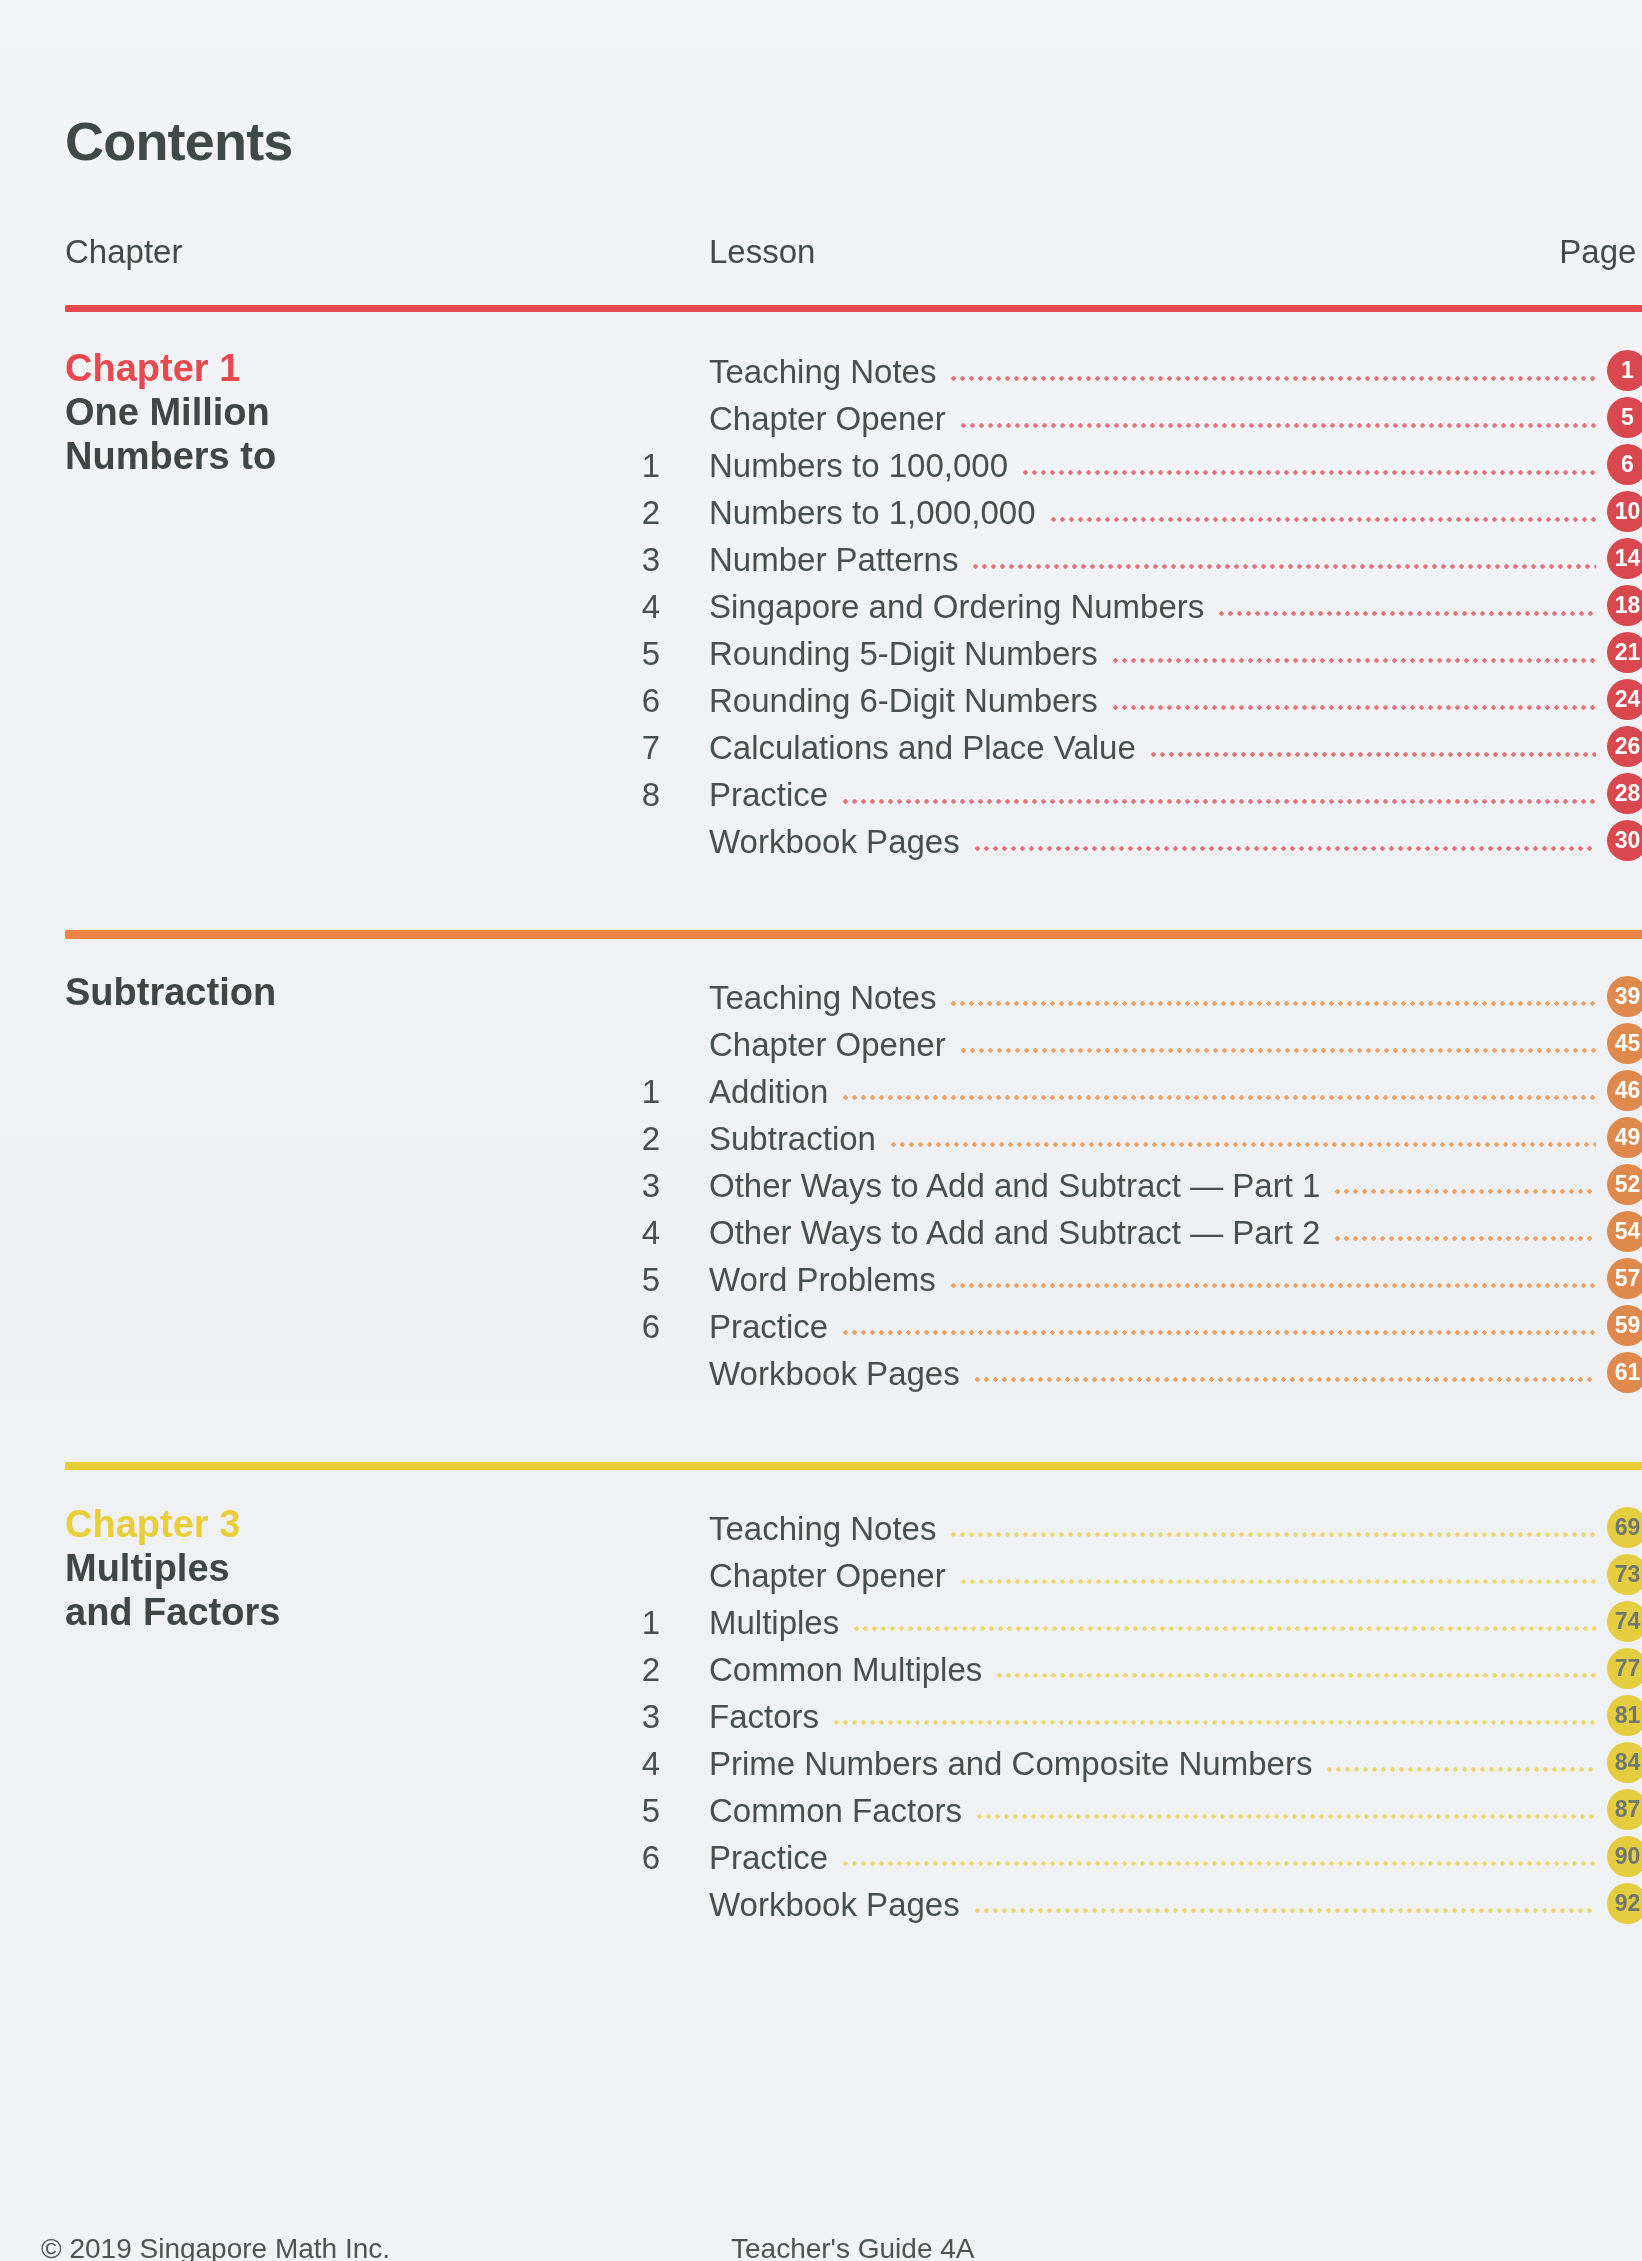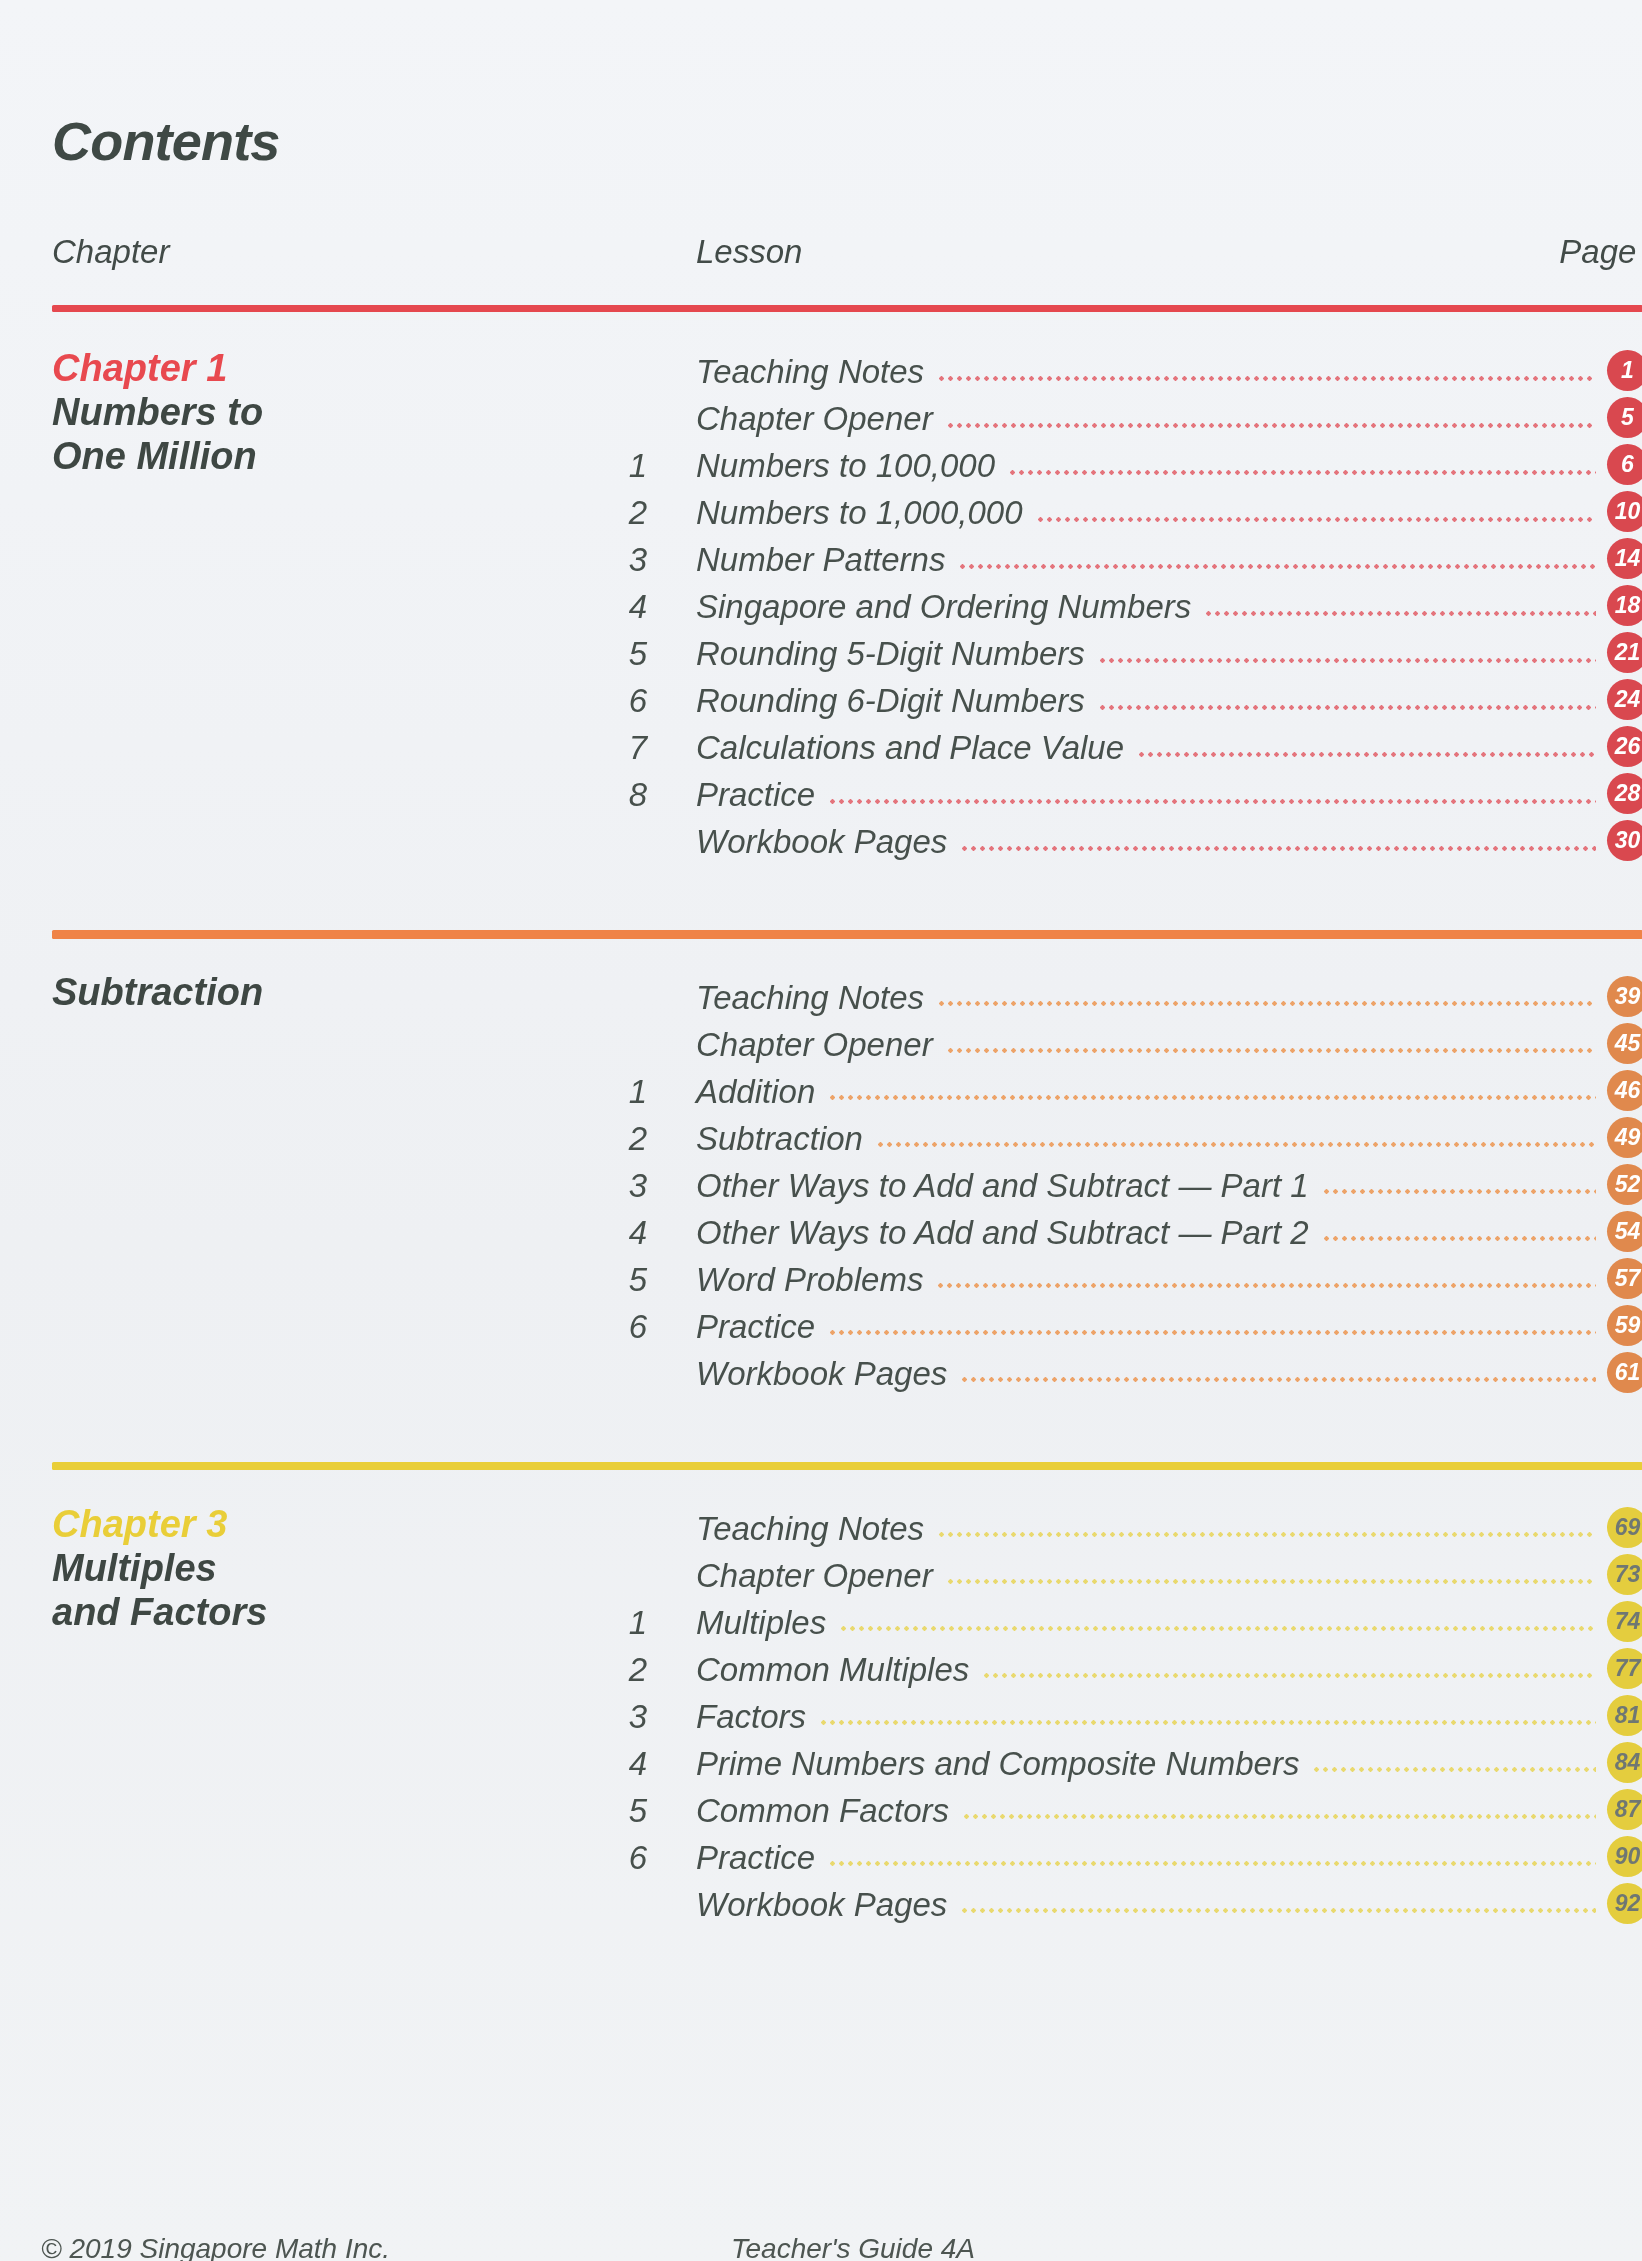--- a/index.html
+++ b/index.html
@@ -7,23 +7,22 @@
     width: 1643px; height: 2261px;
     overflow: hidden;
     position: relative;
     background: linear-gradient(180deg, #f3f5f8 0%, #eef0f3 55%, #f1f3f5 100%);
     font-family: "Liberation Sans", sans-serif;
     color: #47504c;
   }
   .page {
     position: relative;
     width: 100%; height: 100%;
-    padding-left: 52px;
+    padding-left: 65px;
     box-sizing: border-box;
-    font-style: italic;
   }
   
   .toc-title {
     margin: 0; padding-top: 113px;
     font-size: 54px; font-weight: 700;
     letter-spacing: -0.8px;
     color: #3f4945;
     line-height: 57px;
   }
   
@@ -131,22 +130,22 @@
 
   <div class="rule-header"></div>
 
   <main id="sections">
   <section class="chapter-section" style="--accent: #e8494f; --dot: #e4747c; --circle: #d9484f; --circle-text: #ffffff;">
 
     <div class="section-body">
       <div class="chapter-col">
         <div class="chapter-label">Chapter 1</div>
         <div class="chapter-title">
+              <div>One Million</div>
               <div>Numbers to</div>
-              <div>One Million</div>
             </div>
       </div>
       <div class="lessons-col">
   <div class="lesson-row">
     <span class="num"></span>
     <span class="title">Teaching Notes</span>
     <span class="leader"></span>
     <span class="page-circle">1</span>
   </div>
 

